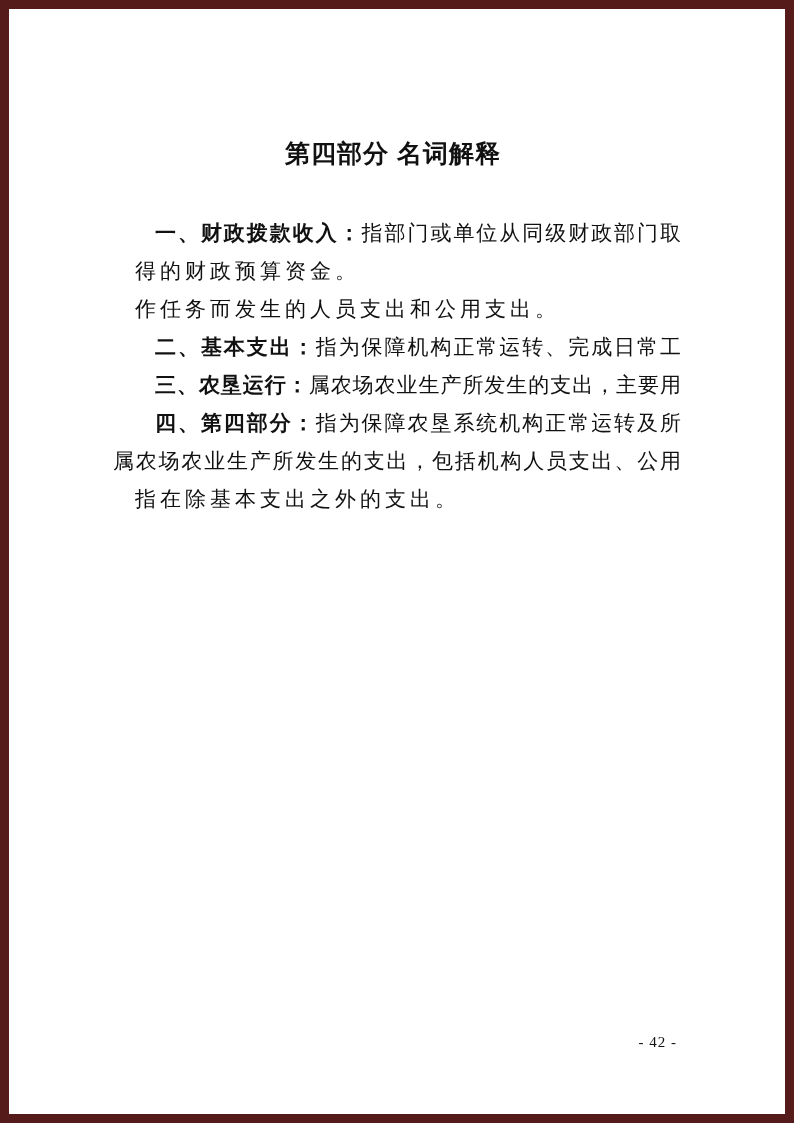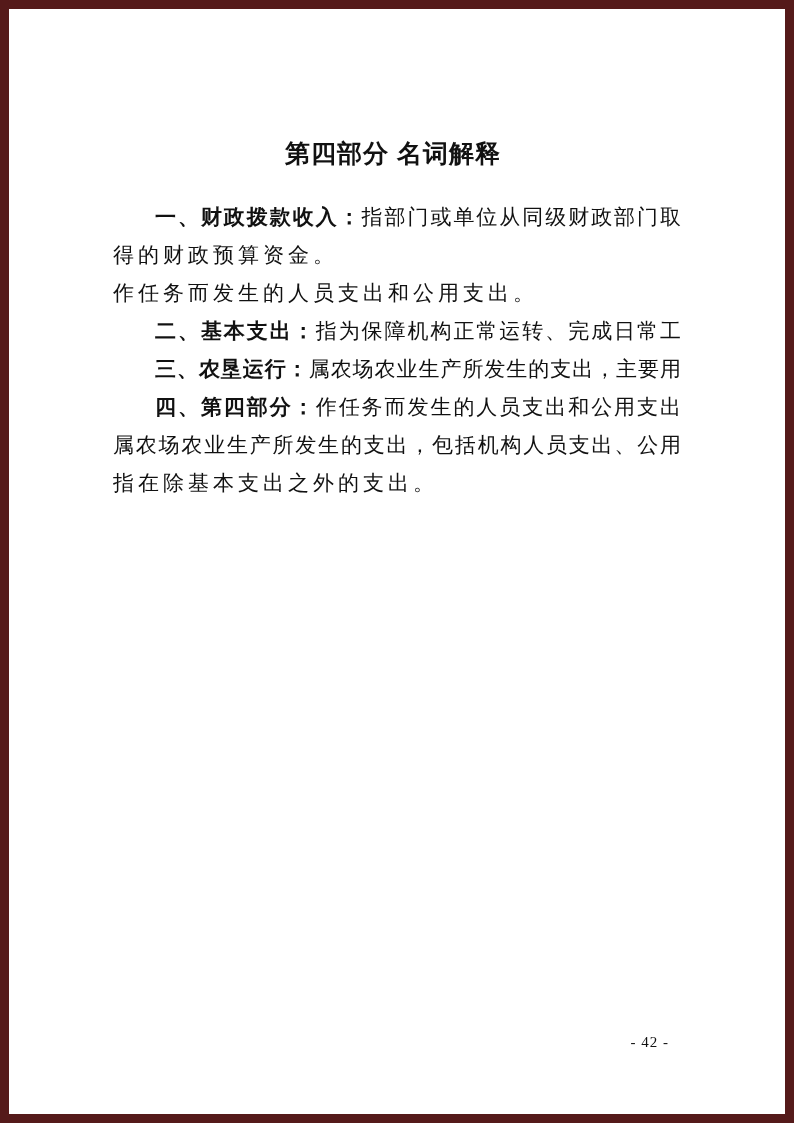--- a/index.html
+++ b/index.html
@@ -22,38 +22,38 @@
     text-align: center;
     font-size: 25px;
     line-height: 32px;
     font-weight: 700;
     letter-spacing: 1px;
     font-family: "Liberation Sans", "DejaVu Sans", sans-serif;
   }
   .content {
     position: absolute;
     left: 104px;
-    top: 189px;
+    top: 205px;
     width: 568px;
     font-size: 21px;
     line-height: 38px;
   }
   .line { height: 38px; overflow: hidden; }
   
   .jline { text-align: justify; text-align-last: justify; text-justify: inter-character; }
   
   .indent { padding-left: 42px; }
   
-  .lline { letter-spacing: 4px; text-align: left; }
+  .lline { letter-spacing: 4px; text-align: left; margin-left: 22px; }
   .term  { font-weight: 700; font-family: "Liberation Sans", "DejaVu Sans", sans-serif; }
   .kai   { font-family: "Liberation Serif", "DejaVu Serif", serif; font-weight: 400; }
   .page-number {
     position: absolute;
     top: 1023px;
-    right: 116px;
+    right: 108px;
     font-size: 15px;
     line-height: 20px;
     letter-spacing: 1px;
     color: #111111;
     font-family: "Liberation Serif", "DejaVu Serif", serif;
   }
 </style>
 </head>
 <body>
 
@@ -64,21 +64,21 @@
   <div class="content">
 
     <div class="line jline indent"><b class="term">一、财政拨款收入：</b><span class="kai">指部门或单位从同级财政部门取</span></div>
     <div class="line lline kai">得的财政预算资金。</div>
 
     <div class="line lline kai">作任务而发生的人员支出和公用支出。</div>
     <div class="line jline indent"><b class="term">二、基本支出：</b><span class="kai">指为保障机构正常运转、完成日常工</span></div>
 
     <div class="line jline indent"><b class="term">三、农垦运行：</b><span class="kai">属农场农业生产所发生的支出，主要用</span></div>
 
-    <div class="line jline indent"><b class="term">四、第四部分：</b><span class="kai">作任务而发生的人员支出和公用支出</span></div>
+    <div class="line jline indent"><b class="term">四、第四部分：</b><span class="kai">指为保障农垦系统机构正常运转及所</span></div>
     <div class="line jline kai">属农场农业生产所发生的支出，包括机构人员支出、公用</div>
     <div class="line lline kai">指在除基本支出之外的支出。</div>
 
   </div>
 
   <div class="page-number">- 42 -</div>
 
 </div>
 
 </body></html>

